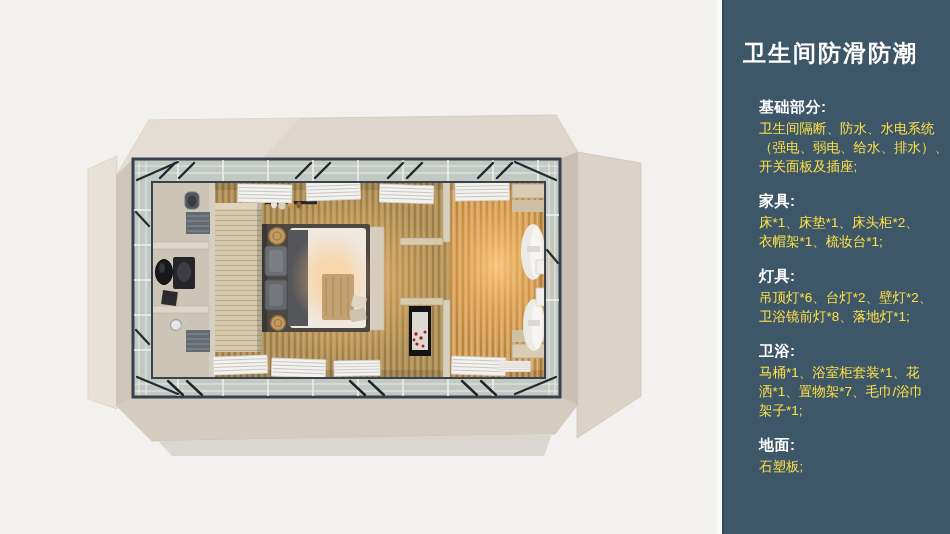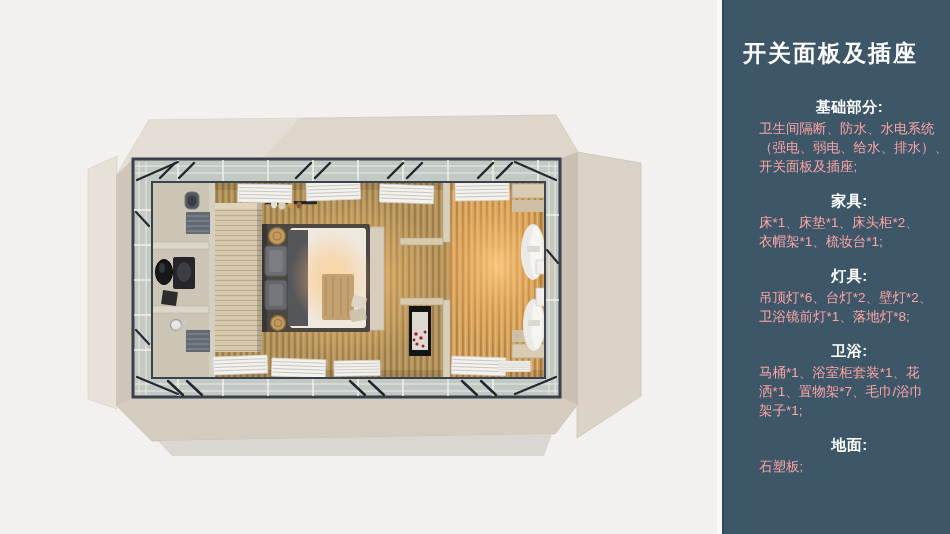--- a/index.html
+++ b/index.html
@@ -5,22 +5,22 @@
   html,body{margin:0;padding:0;background:#e8e8e8;}
   .slide{position:relative;width:950px;height:534px;background:#f2f1ef;overflow:hidden;
          font-family:"Liberation Sans",sans-serif;}
   .floorplan{position:absolute;left:0;top:0;width:717px;height:534px;}
   .edge-strip{position:absolute;left:717px;top:0;width:5px;height:534px;background:#fafaf8;}
   .sidebar{position:absolute;left:722px;top:0;width:228px;height:534px;background:#3d5668;
            border-left:2px solid #31485a;box-sizing:border-box;color:#ffffff;
            padding:40px 10px 0 19px;}
   .sb-title{font-size:23px;font-weight:bold;letter-spacing:2px;line-height:27px;margin:0 0 30px 0;}
   .sec{margin:0 0 15px 16px;}
-  .sec-h{font-size:15px;font-weight:bold;line-height:19px;margin-bottom:3px;letter-spacing:.5px;text-align:center;}
-  .sec-line{font-size:13.5px;line-height:19px;color:#fca5a5;white-space:nowrap;}
+  .sec-h{font-size:15px;font-weight:bold;line-height:19px;margin-bottom:3px;letter-spacing:.5px;}
+  .sec-line{font-size:13.5px;line-height:19px;color:#fde047;white-space:nowrap;}
 </style>
 </head>
 <body>
 
 <div class="slide">
 
   <div class="floorplan">
     <svg width="717" height="534" viewBox="0 0 717 534" xmlns="http://www.w3.org/2000/svg">
       <defs>
         <pattern id="woodA" width="6" height="12" patternUnits="userSpaceOnUse">
@@ -271,39 +271,39 @@
             <line x1="136" y1="330" x2="149" y2="344"></line>
           <line x1="547" y1="250" x2="558" y2="263"></line>
         </g>
       </g>
     </svg>
   </div>
 
   <div class="edge-strip"></div>
 
   <div class="sidebar">
-    <h1 class="sb-title">开关面板及插座</h1>
+    <h1 class="sb-title">卫生间防滑防潮</h1>
 
     <div class="sec">
       <div class="sec-h">基础部分:</div>
       <div class="sec-line">卫生间隔断、防水、水电系统</div>
       <div class="sec-line">（强电、弱电、给水、排水）、</div>
       <div class="sec-line">开关面板及插座;</div>
     </div>
 
     <div class="sec">
       <div class="sec-h">家具:</div>
       <div class="sec-line">床*1、床垫*1、床头柜*2、</div>
       <div class="sec-line">衣帽架*1、梳妆台*1;</div>
     </div>
 
     <div class="sec">
       <div class="sec-h">灯具:</div>
       <div class="sec-line">吊顶灯*6、台灯*2、壁灯*2、</div>
-      <div class="sec-line">卫浴镜前灯*1、落地灯*8;</div>
+      <div class="sec-line">卫浴镜前灯*8、落地灯*1;</div>
     </div>
 
     <div class="sec">
       <div class="sec-h">卫浴:</div>
       <div class="sec-line">马桶*1、浴室柜套装*1、花</div>
       <div class="sec-line">洒*1、置物架*7、毛巾/浴巾</div>
       <div class="sec-line">架子*1;</div>
     </div>
 
     <div class="sec">

